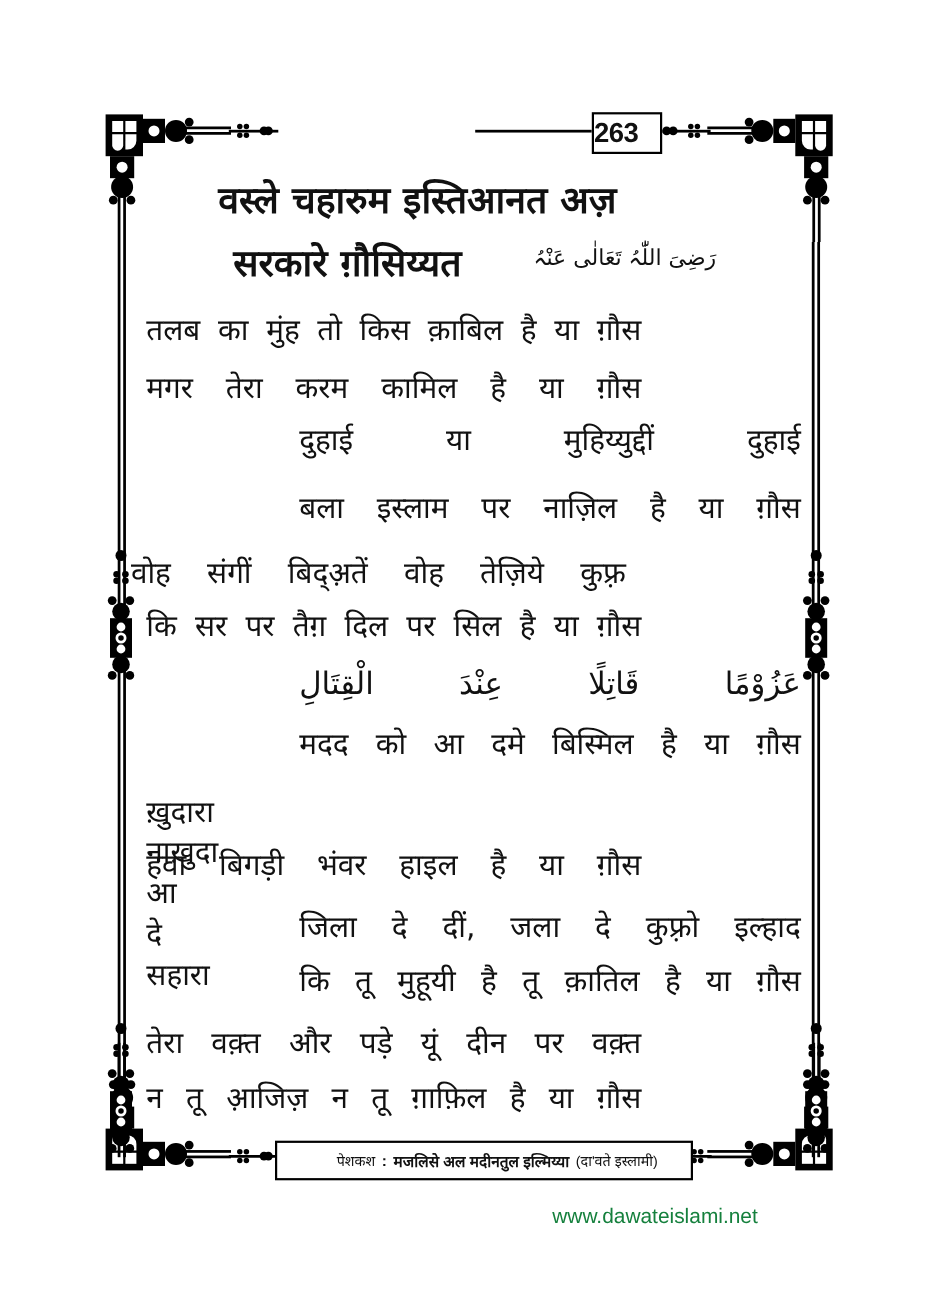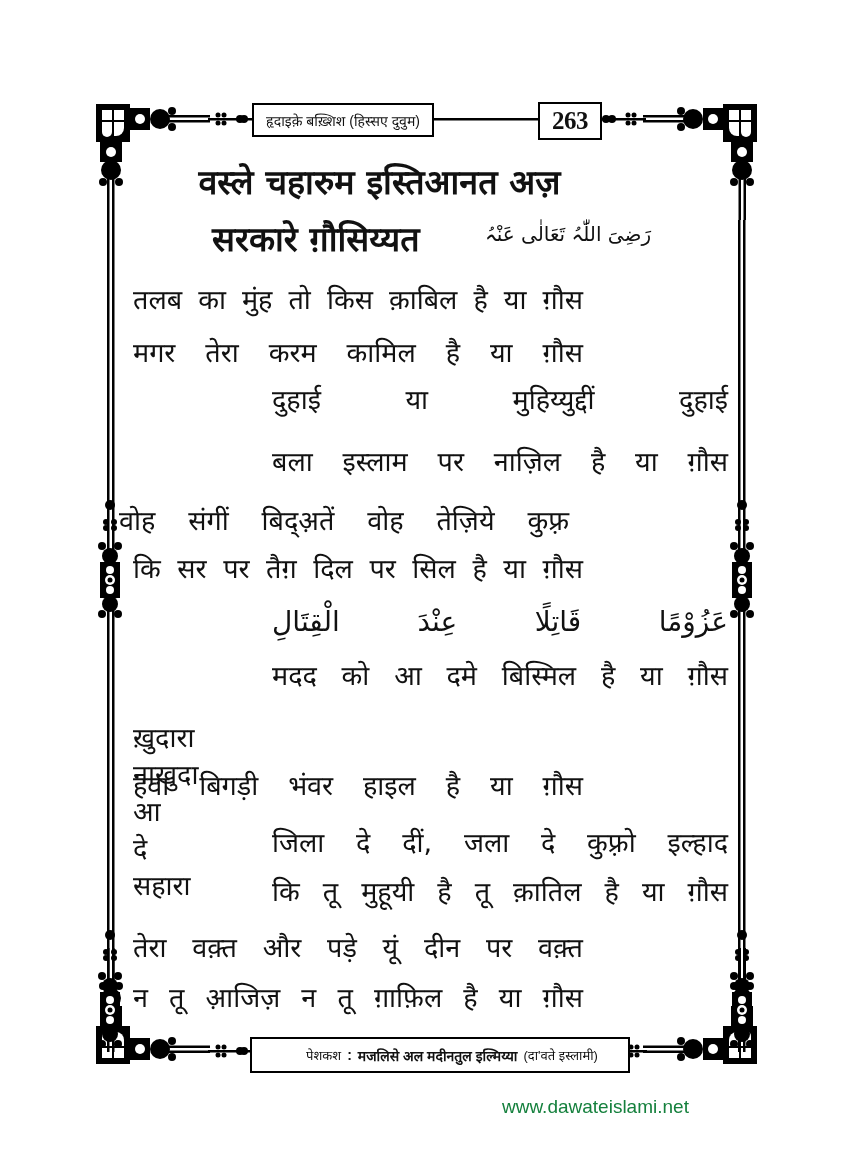--- a/index.html
+++ b/index.html
@@ -6,22 +6,22 @@
   body { width:853px; height:1173px; position:relative; overflow:hidden;
          font-family: "DejaVu Sans", sans-serif; color:#111; }
   .page { position:absolute; left:0; top:0; width:853px; height:1173px; }
 
   
   .hdr-box { position:absolute; left:252px; top:103px; width:178px; height:30px;
              border:2.5px solid #000; background:#fff; display:flex; align-items:center;
              justify-content:center; font-size:14px; font-family:"Liberation Sans", sans-serif; }
   .pg-box { position:absolute; left:538px; top:102px; width:60px; height:34px;
             border:2.5px solid #000; background:#fff; display:flex; align-items:center;
-            justify-content:center; font-size:25px; font-weight:bold;
-            font-family:Liberation Serif, serif; letter-spacing:-0.5px; }
+            font-size:25px; font-weight:bold;
+            font-family:Liberation Sans, sans-serif; letter-spacing:-0.5px; }
 
   
   .title1 { position:absolute; left:0; width:759px; top:158px; text-align:center;
             font-size:34px; font-weight:bold; }
   .title2 { position:absolute; left:212px; top:215px; font-size:34px; font-weight:bold; }
   .title2-ar { position:absolute; left:485px; top:222px; font-size:20px; direction:rtl;
                font-family:"DejaVu Sans", sans-serif; }
 
   
   .verse { position:absolute; font-size:27px; white-space:nowrap;
@@ -121,23 +121,20 @@
 
     <rect x="738" y="220" width="2.5" height="832" fill="#000"></rect>
     <rect x="743" y="220" width="2.5" height="832" fill="#000"></rect>
 
     <use href="#side-orn" transform="translate(110,560)"></use>
     <use href="#side-orn" transform="translate(742,560)"></use>
     <use href="#side-orn" transform="translate(110,990)"></use>
     <use href="#side-orn" transform="translate(742,990)"></use>
   </svg>
 
-  <div class="hdr-box">
-    <span>हृदाइक़े बख़्शिश (हिस्सए दुवुम)</span>
-  </div>
   <div class="pg-box">
     <span>263</span>
   </div>
 
   <div class="title1">वस्ले चहारुम इस्तिआनत अज़</div>
   <div class="title2">सरकारे ग़ौसिय्यत</div>
   <div class="title2-ar">رَضِیَ اللّٰہُ تَعَالٰی عَنْہُ</div>
 
   <div class="verse" style="left:133px;top:280px;width:450px;">
     <span>तलब</span>

